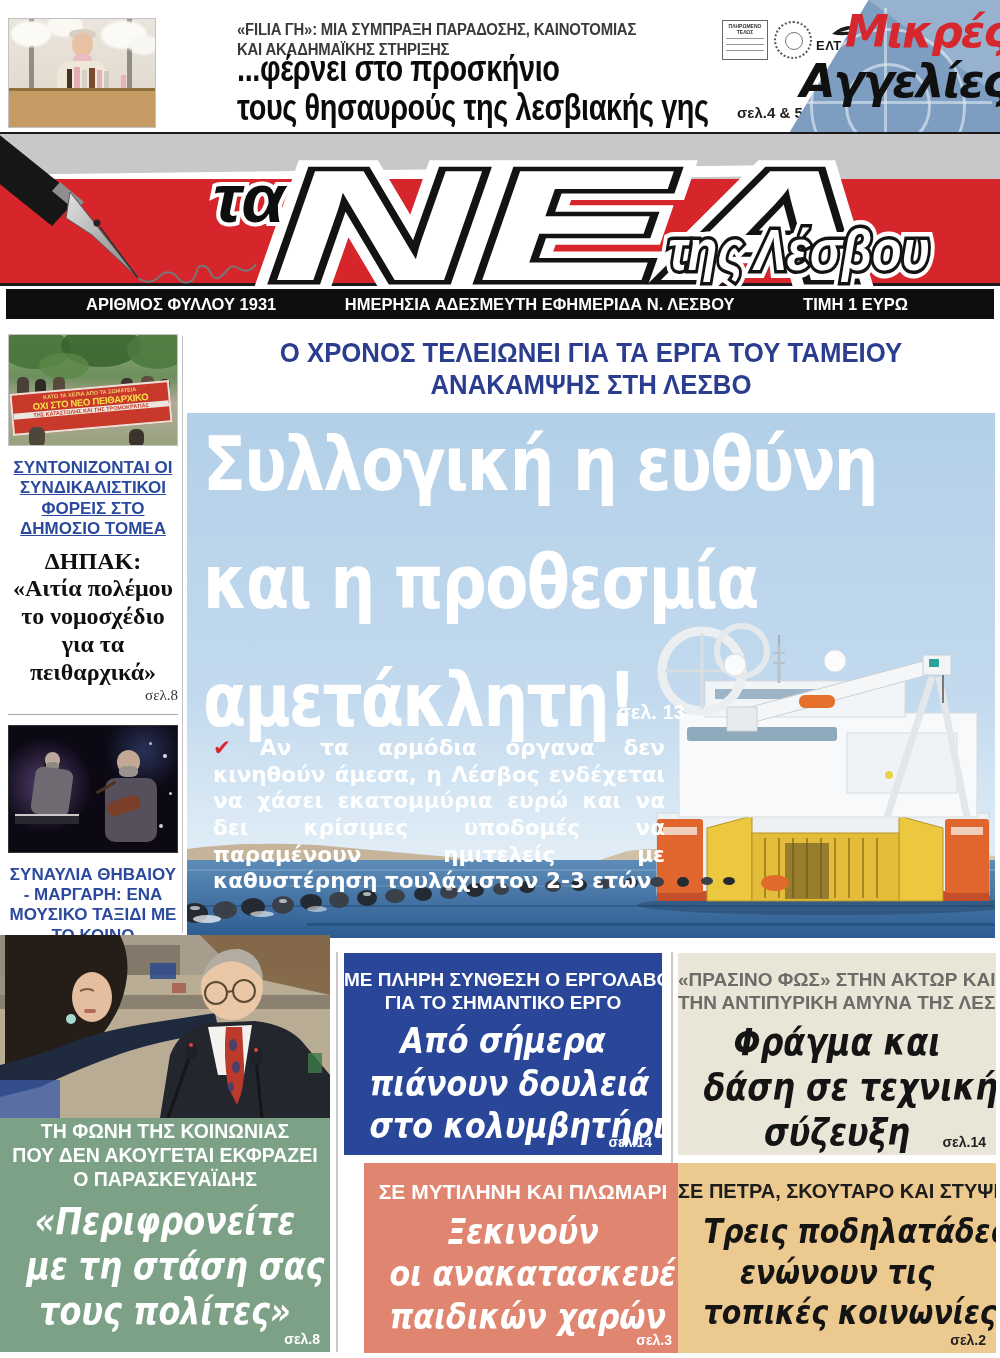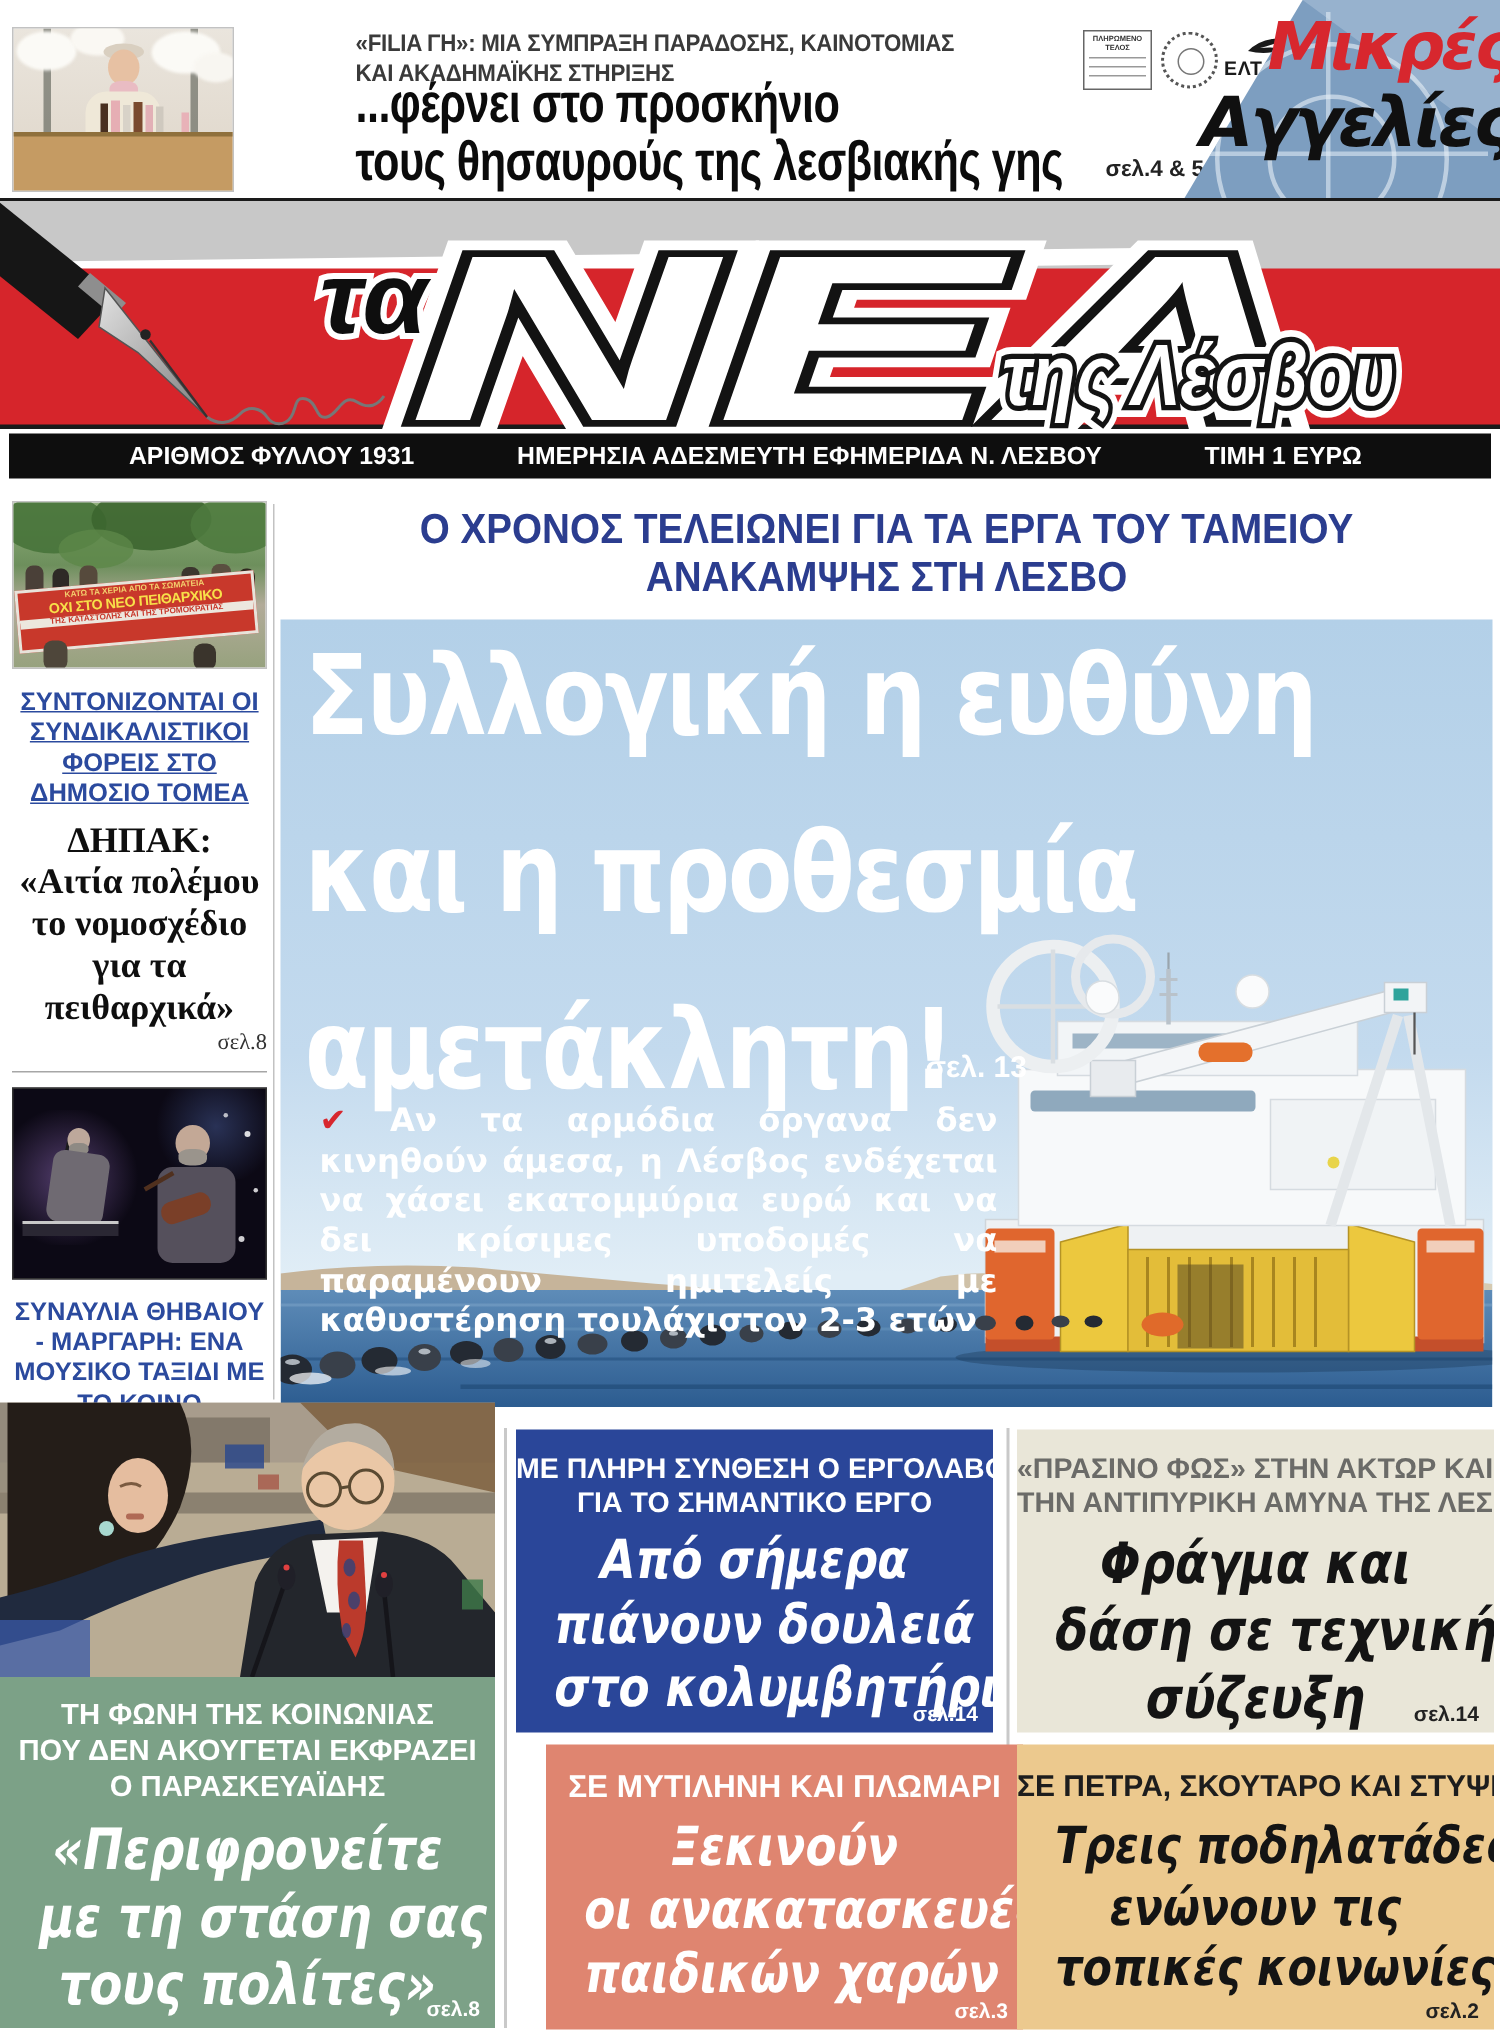--- a/index.html
+++ b/index.html
@@ -331,21 +331,21 @@
     <ellipse cx="231" cy="152" rx="3" ry="5" fill="#30427a" opacity=".8"></ellipse>
     <line x1="168" y1="183" x2="190" y2="120" stroke="#15151a" stroke-width="3"></line>
     <ellipse cx="191" cy="116" rx="6" ry="9" fill="#202028"></ellipse>
     <circle cx="191" cy="110" r="2" fill="#e04040"></circle>
     <line x1="262" y1="183" x2="256" y2="125" stroke="#15151a" stroke-width="3"></line>
     <ellipse cx="256" cy="121" rx="6" ry="9" fill="#202028"></ellipse>
     <circle cx="256" cy="115" r="2" fill="#e04040"></circle>
     <rect x="308" y="118" width="14" height="20" fill="#3f7a4a" opacity=".8"></rect>
   </svg>
 
-  <div class="abs box" style="left:0;top:1118px;width:330px;height:234px;background:#7ca187;padding-top:14px;">
+  <div class="abs box" style="left:0;top:1118px;width:330px;height:234px;background:#7ca187;padding-top:2px;">
     <div class="bk" style="font-size:19.5px;color:#fff;">
       <span class="condC">ΤΗ ΦΩΝΗ ΤΗΣ ΚΟΙΝΩΝΙΑΣ</span>
       <span class="condC">ΠΟΥ ΔΕΝ ΑΚΟΥΓΕΤΑΙ ΕΚΦΡΑΖΕΙ</span>
       <span class="condC">Ο ΠΑΡΑΣΚΕΥΑΪΔΗΣ</span>
     </div>
     <div class="bh" style="font-size:38px;color:#fff;margin-top:8px;">
       <span class="condC" style="transform:scaleX(.84);">«Περιφρονείτε</span>
       <span class="condC" style="transform:scaleX(.84);">με τη στάση σας</span>
       <span class="condC" style="transform:scaleX(.84);">τους πολίτες»</span>
     </div>

